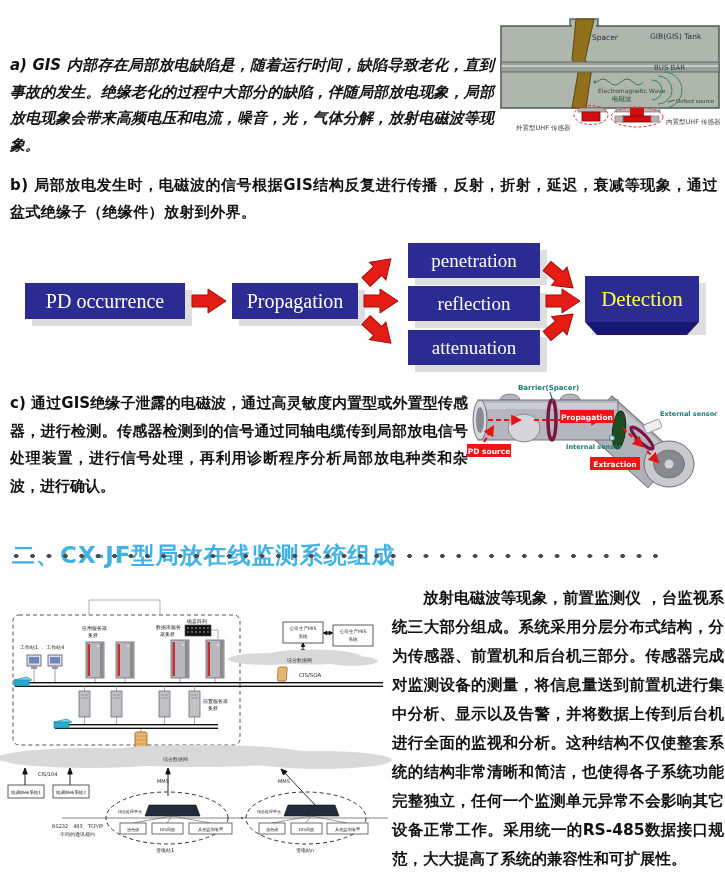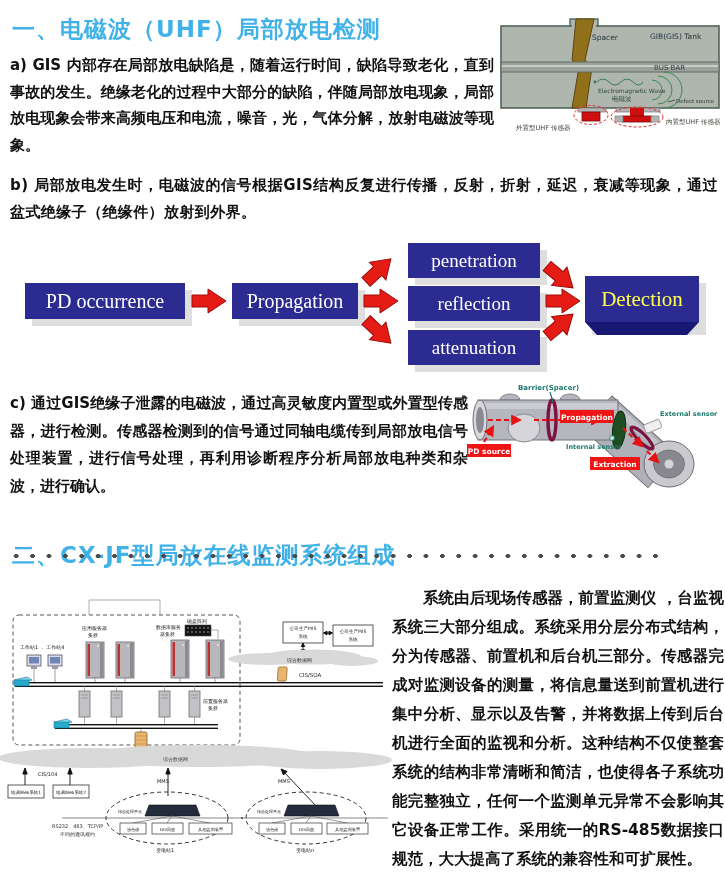--- a/index.html
+++ b/index.html
@@ -1,37 +1,36 @@
 <!DOCTYPE html>
 <html><head>
 <meta charset="utf-8">
 <style>
   html,body{margin:0;padding:0;background:#ffffff;}
   .page{position:relative;width:725px;height:880px;background:#ffffff;overflow:hidden;
         font-family:"DejaVu Sans","Liberation Sans",sans-serif;color:#1a1a1a;}
   .abs{position:absolute;}
   .h-blue{font-size:23px;font-weight:700;color:#41b2e8;letter-spacing:1px;white-space:nowrap;}
   .para{font-weight:700;color:#111;text-align:justify;}
-  .para-a{left:10px;top:52px;width:484px;font-size:15px;line-height:26.5px;}
+  .para-a{left:10px;top:52px;width:484px;font-size:15px;line-height:26.5px;font-style:italic;}
   .para-b{left:10px;top:172px;width:708px;font-size:15px;line-height:27px;letter-spacing:0.4px;}
   .para-c{left:10px;top:390px;width:458px;font-size:15px;line-height:27.5px;}
   .para-s2{left:392px;top:584px;width:332px;font-size:15.5px;line-height:29px;text-indent:2em;}
   .dotline{left:8px;top:553px;width:658px;height:6px;
     background-image:radial-gradient(circle 2.1px,#4a4a4a 97%,transparent 100%);
     background-size:16.4px 6px;background-repeat:repeat-x;background-position:0 50%;}
   svg{display:block;}
   svg text{font-family:"DejaVu Sans","Liberation Sans",sans-serif;}
   .serif-txt{font-family:"Liberation Serif","DejaVu Serif",serif;}
 </style>
 </head>
 <body>
 
 <div class="page">
 
-  <div class="abs h-blue" style="left:12px;top:14px;">一、电磁波（UHF）局部放电检测</div>
 
   <svg class="abs" style="left:494px;top:12px;" width="230" height="128" viewBox="0 0 230 128">
     <rect x="76" y="7" width="28" height="8" fill="#aeb6ae" stroke="#53655b" stroke-width="1.4"></rect>
     <rect x="7" y="14" width="218" height="82" fill="#aeb6ae" stroke="#53655b" stroke-width="1.6"></rect>
     <rect x="78" y="12" width="24" height="4" fill="#aeb6ae"></rect>
     <polygon points="82,7 100,7 91,48 98,55 92,96 78,96 85,55 78,48" fill="#91701c" stroke="#5c460e" stroke-width="1"></polygon>
     <rect x="7" y="50" width="218" height="10" fill="#9ba19b" stroke="#5f6b63" stroke-width="1"></rect>
     <rect x="8" y="53" width="216" height="2" fill="#c7ccc7"></rect>
     <text x="98" y="28" font-size="7.5" fill="#24343c">Spacer</text>
     <text x="156" y="27" font-size="7.5" fill="#24343c">GIB(GIS) Tank</text>
@@ -155,21 +154,21 @@
     <text x="104" y="71" font-size="6.5" font-weight="bold" fill="#1e7a6e">Internal sensor</text>
     <rect x="5" y="66" width="44" height="13" fill="#ee1515"></rect>
     <text x="27" y="75.5" font-size="7.5" font-weight="bold" fill="#ffffff" text-anchor="middle">PD source</text>
     <rect x="128" y="79" width="50" height="13" fill="#ee1515"></rect>
     <text x="153" y="88.5" font-size="7.5" font-weight="bold" fill="#ffffff" text-anchor="middle">Extraction</text>
   </svg>
 
   <div class="abs h-blue" style="left:12px;top:540px;">二、CX-JF型局放在线监测系统组成</div>
   <div class="abs dotline"></div>
 
-  <div class="abs para para-s2">系统由后现场传感器，前置监测仪 ，台监视系统三大部分组成。系统采用分层分布式结构，分为传感器、前置机和后台机三部分。传感器完成对监测设备的测量，将信息量送到前置机进行集中分析、显示以及告警，并将数据上传到后台机进行全面的监视和分析。这种结构不仅使整套系统的结构非常清晰和简洁，也使得各子系统功能完整独立，任何一个监测单元异常不会影响其它设备正常工作。采用统一的RS-485数据接口规范，大大提高了系统的兼容性和可扩展性。</div>
+  <div class="abs para para-s2">放射电磁波等现象，前置监测仪 ，台监视系统三大部分组成。系统采用分层分布式结构，分为传感器、前置机和后台机三部分。传感器完成对监测设备的测量，将信息量送到前置机进行集中分析、显示以及告警，并将数据上传到后台机进行全面的监视和分析。这种结构不仅使整套系统的结构非常清晰和简洁，也使得各子系统功能完整独立，任何一个监测单元异常不会影响其它设备正常工作。采用统一的RS-485数据接口规范，大大提高了系统的兼容性和可扩展性。</div>
 
   <svg class="abs" style="left:0;top:585px;" width="392" height="295" viewBox="0 0 392 295">
 
     <polyline points="89,30 89,15 160,15 160,30" fill="none" stroke="#999999" stroke-width="0.8"></polyline>
 
     <rect x="13" y="30" width="227" height="130" rx="6" fill="none" stroke="#555555" stroke-width="1" stroke-dasharray="4,3"></rect>
 
     <rect x="15" y="97" width="368" height="1.4" fill="#111111"></rect>
     <rect x="15" y="100.6" width="368" height="1.4" fill="#111111"></rect>
     <g>

